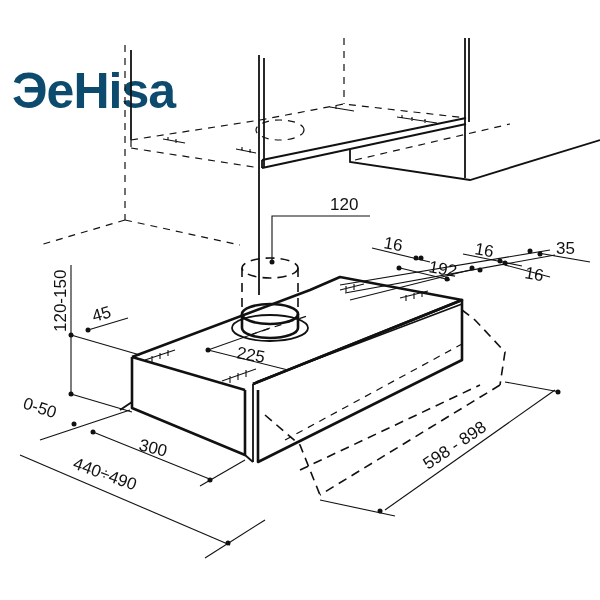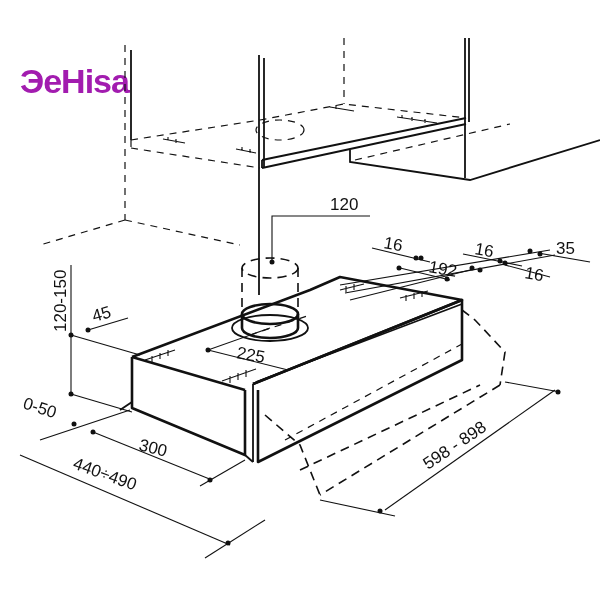--- a/index.html
+++ b/index.html
@@ -1,23 +1,23 @@
 <!DOCTYPE html>
 <html><head>
   <meta charset="utf-8">
   <style>
     html, body { margin: 0; padding: 0; background: #ffffff; }
     body { width: 600px; height: 600px; overflow: hidden; position: relative; }
     #stage { position: absolute; left: 0; top: 0; width: 600px; height: 600px; }
     svg text { font-family: "Liberation Sans", sans-serif; fill: #111; }
     .dim { font-size: 17px; }
     .watermark {
-      position: absolute; left: 20px; top: 62px;
+      position: absolute; left: 12px; top: 62px;
       font-family: "Liberation Sans", sans-serif; font-weight: bold;
-      font-size: 34px; color: #a21caf; letter-spacing: -1px;
+      font-size: 50px; color: #0c4a6e; letter-spacing: -1px;
       pointer-events: none; user-select: none;
     }
     .thick { stroke: #111; stroke-width: 2.6; fill: none; stroke-linejoin: round; }
     .med { stroke: #111; stroke-width: 1.8; fill: none; }
     .thin { stroke: #111; stroke-width: 1.1; fill: none; }
     .dash { stroke: #111; stroke-width: 1.6; fill: none; stroke-dasharray: 9 6; }
     .dashthin { stroke: #111; stroke-width: 1.2; fill: none; stroke-dasharray: 7 6; }
     .dot { fill: #111; }
   </style>
 </head>

